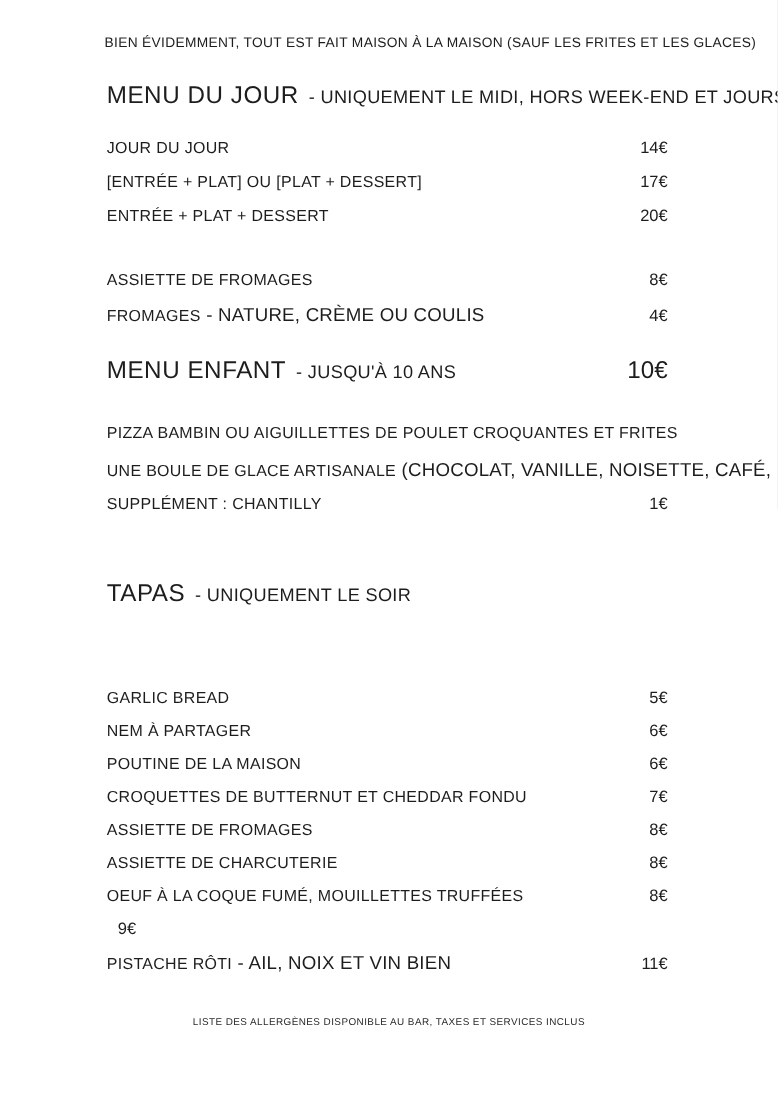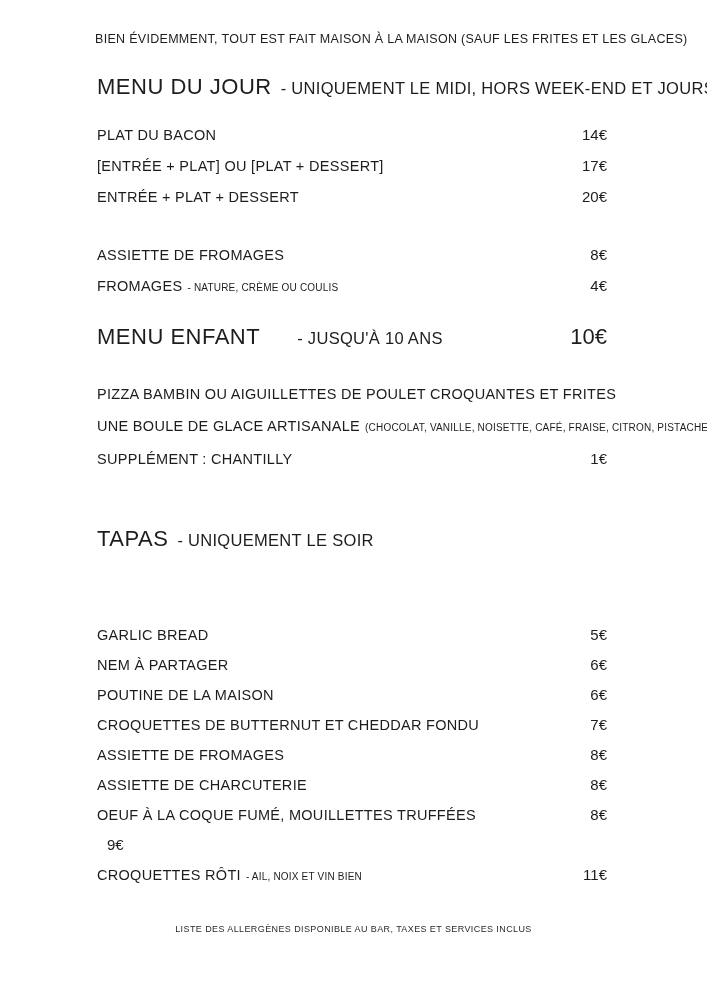--- a/index.html
+++ b/index.html
@@ -35,28 +35,28 @@
   .section-subtitle { font-size: 16.5px; letter-spacing: 0.3px; margin-left: 9px; font-weight: 500; }
   .section-price { margin-left: auto; font-size: 22px; font-weight: 500; }
   .row {
     margin-left: 97px;
     margin-right: 100px;
     display: flex;
     justify-content: space-between;
     align-items: baseline;
   }
   .item-name { font-size: 14.5px; letter-spacing: 0.3px; white-space: nowrap; }
-  .detail { font-size: 10px; letter-spacing: 0.2px; margin-left: 5px; }
+  .detail { font-size: 17px; letter-spacing: 0.2px; margin-left: 5px; }
   .price { font-size: 15px; flex: 0 0 auto; margin-left: 10px; }
 
   #header-0 { margin-top: 26px; }
   .rows-0 { margin-top: 26px; }
   .rows-0 .row { height: 31px; }
   .row.gap-top { margin-top: 27px; }
-  #header-1 { margin-top: 16px; gap: 28px; }
+  #header-1 { margin-top: 16px; }
   .rows-1 { margin-top: 36px; }
   .rows-1 .row { height: 32px; }
   #header-2 { margin-top: 44px; }
   .rows-2 { margin-top: 74px; }
   .rows-2 .row { height: 30px; }
   .footer {
     margin-top: 28px;
     text-align: center;
     font-size: 9px;
     letter-spacing: 0.4px;
@@ -78,21 +78,21 @@
     </span>
   </div>
 
   <div class="section-header" id="header-0">
     <span class="section-title">MENU DU JOUR</span>
     <span class="section-subtitle">- UNIQUEMENT LE MIDI, HORS WEEK-END ET JOURS FÉRIÉS</span>
   </div>
 
   <div class="rows-0">
     <div class="row">
-      <span class="item-name"><span>PLAT DU BACON</span></span>
+      <span class="item-name"><span>JOUR DU JOUR</span></span>
       <span class="price">14€</span>
     </div>
     <div class="row">
       <span class="item-name"><span>[ENTRÉE + PLAT] OU [PLAT + DESSERT]</span></span>
       <span class="price">17€</span>
     </div>
     <div class="row">
       <span class="item-name"><span>ENTRÉE + PLAT + DESSERT</span></span>
       <span class="price">20€</span>
     </div>
@@ -158,20 +158,20 @@
       <span class="price">8€</span>
     </div>
     <div class="row">
       <span class="item-name"><span>OEUF À LA COQUE FUMÉ, MOUILLETTES TRUFFÉES</span></span>
       <span class="price">8€</span>
     </div>
     <div class="row">
       <span class="price">9€</span>
     </div>
     <div class="row">
-      <span class="item-name"><span>CROQUETTES RÔTI</span><span class="detail">- AIL, NOIX ET VIN BIEN</span></span>
+      <span class="item-name"><span>PISTACHE RÔTI</span><span class="detail">- AIL, NOIX ET VIN BIEN</span></span>
       <span class="price">11€</span>
     </div>
   </div>
 
   <div class="footer">LISTE DES ALLERGÈNES DISPONIBLE AU BAR, TAXES ET SERVICES INCLUS</div>
 
 </div>
 
 </body></html>

